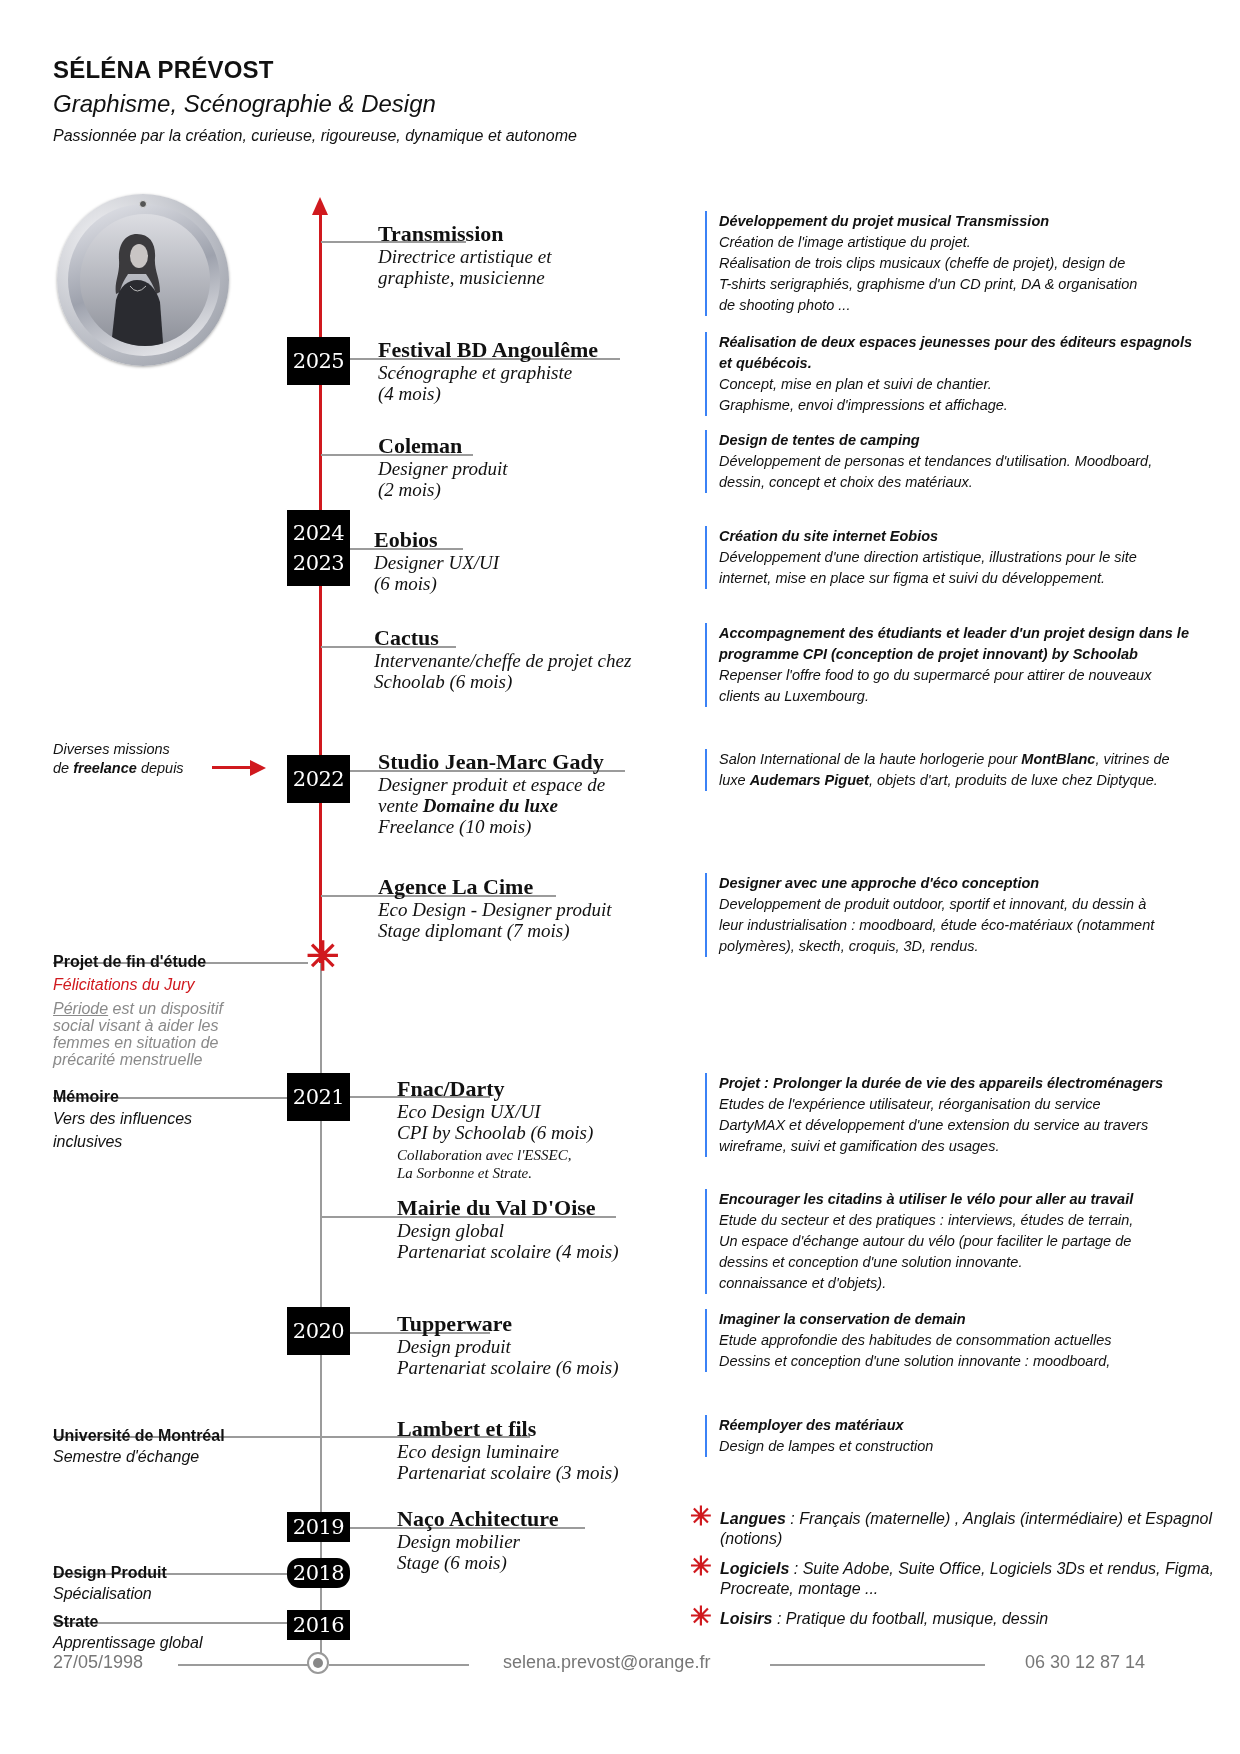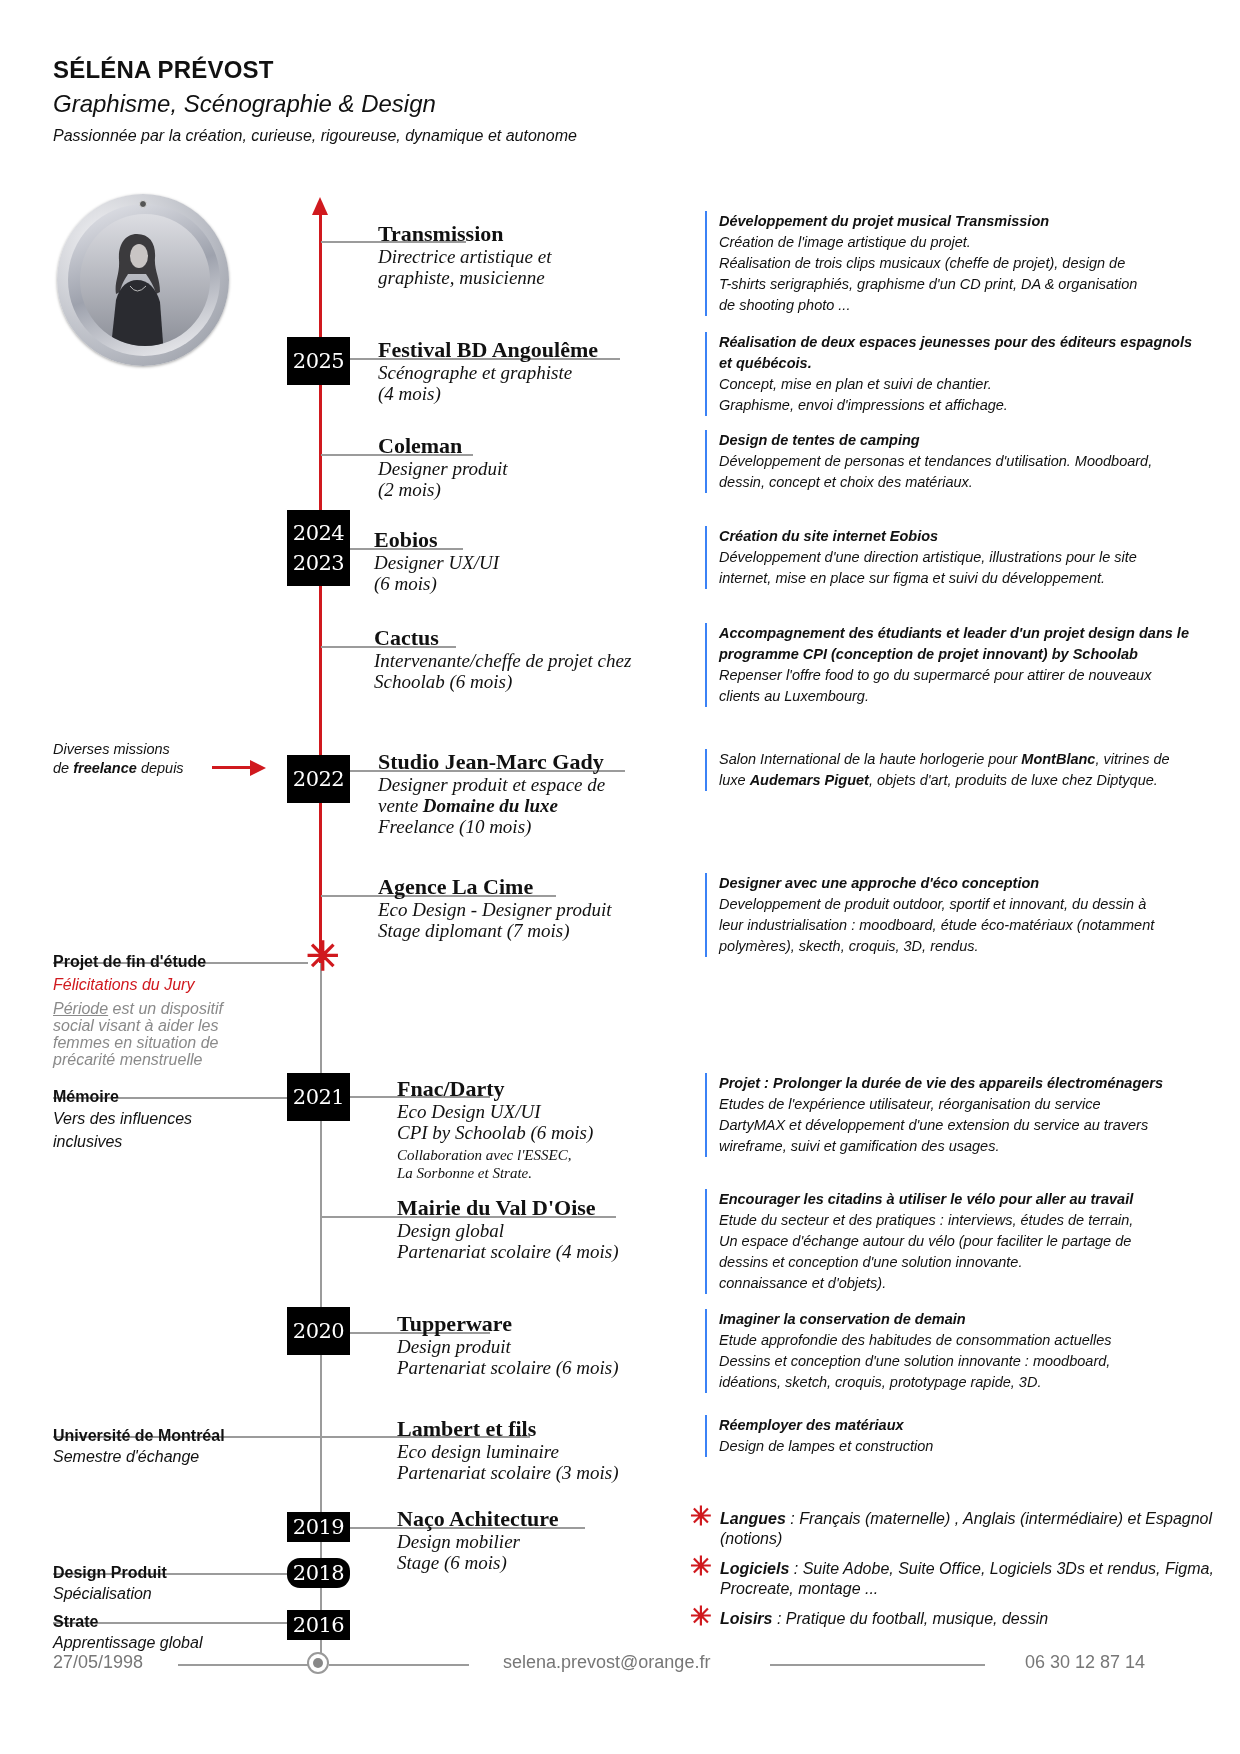--- a/index.html
+++ b/index.html
@@ -232,21 +232,20 @@
   <div class="head">Encourager les citadins à utiliser le vélo pour aller au travail</div>
   <div>Etude du secteur et des pratiques : interviews, études de terrain,</div>
   <div>Un espace d'échange autour du vélo (pour faciliter le partage de</div>
   <div>dessins et conception d'une solution innovante.</div>
   <div>connaissance et d'objets).</div>
 </div>
 <div class="desc" style="top:1309px;">
   <div class="head">Imaginer la conservation de demain</div>
   <div>Etude approfondie des habitudes de consommation actuelles</div>
   <div>Dessins et conception d'une solution innovante : moodboard,</div>
-  <div>idéations, sketch, croquis, prototypage rapide, 3D.</div>
 </div>
 <div class="desc" style="top:1415px;">
   <div class="head">Réemployer des matériaux</div>
   <div>Design de lampes et construction</div>
 </div>
 
 <div class="abs freelance-note">
   <div>Diverses missions</div>
   <div><span>de </span><b>freelance</b><span> depuis</span></div>
 </div>

